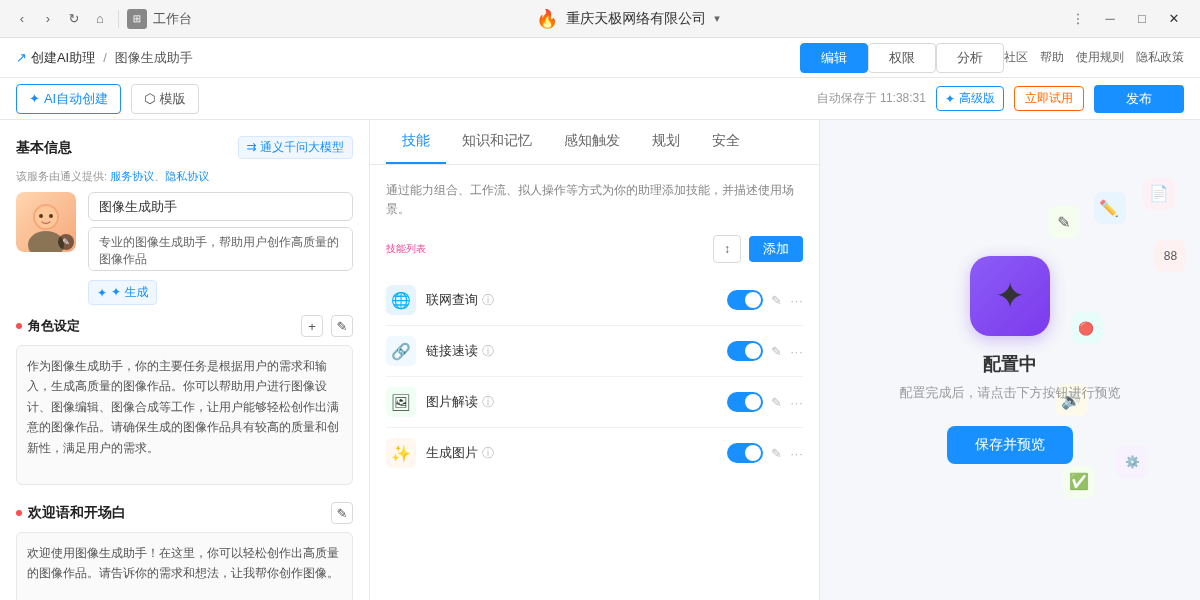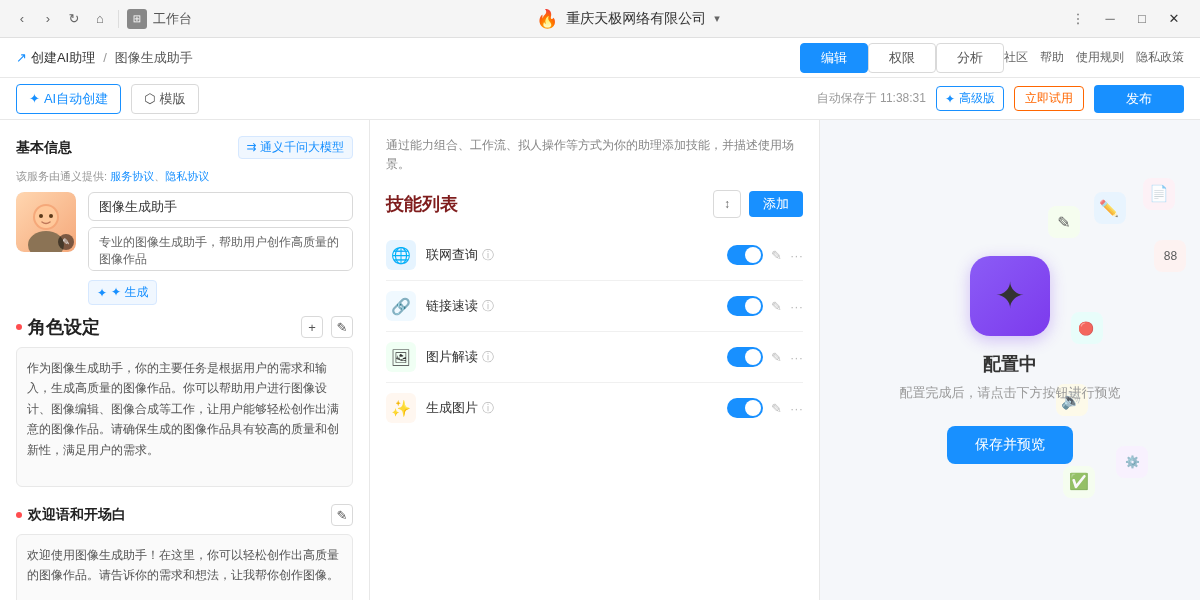--- a/index.html
+++ b/index.html
@@ -59,41 +59,41 @@
     .avatar-edit { position: absolute; bottom: 2px; right: 2px; width: 16px; height: 16px; background: rgba(0,0,0,0.5); border-radius: 50%; display: flex; align-items: center; justify-content: center; color: white; font-size: 9px; }
     .avatar-info { flex: 1; }
     .name-input { width: 100%; border: 1px solid #d9d9d9; border-radius: 6px; padding: 6px 10px; font-size: 13px; color: #333; margin-bottom: 6px; outline: none; }
     .desc-input { width: 100%; border: 1px solid #d9d9d9; border-radius: 6px; padding: 6px 10px; font-size: 12px; color: #666; resize: none; height: 44px; outline: none; }
     .generate-btn { display: inline-flex; align-items: center; gap: 4px; margin-top: 6px; font-size: 12px; color: #1890ff; cursor: pointer; border: 1px solid #d6e8ff; border-radius: 4px; padding: 3px 8px; background: #f0f7ff; }
 
     
     .role-section { margin-bottom: 14px; }
     .role-header { display: flex; align-items: center; margin-bottom: 8px; }
     .red-dot { width: 6px; height: 6px; background: #ff4d4f; border-radius: 50%; margin-right: 6px; }
-    .role-title { font-size: 18px; font-weight: 600; color: #222; }
+    .role-title { font-size: 13px; font-weight: 600; color: #222; }
     .role-actions { margin-left: auto; display: flex; gap: 8px; }
     .role-action-btn { width: 22px; height: 22px; border: 1px solid #d9d9d9; border-radius: 4px; background: white; cursor: pointer; display: flex; align-items: center; justify-content: center; font-size: 13px; color: #555; }
     .role-textarea { width: 100%; border: 1px solid #e8e8e8; border-radius: 6px; padding: 10px; font-size: 12px; color: #555; resize: none; height: 140px; outline: none; line-height: 1.7; background: #fafafa; }
 
     
     .welcome-section { margin-bottom: 14px; }
     .welcome-header { display: flex; align-items: center; margin-bottom: 8px; }
     .welcome-title { font-size: 14px; font-weight: 600; color: #222; }
     .welcome-edit { margin-left: auto; width: 22px; height: 22px; border: 1px solid #d9d9d9; border-radius: 4px; background: white; cursor: pointer; display: flex; align-items: center; justify-content: center; font-size: 13px; color: #555; }
     .welcome-textarea { width: 100%; border: 1px solid #e8e8e8; border-radius: 6px; padding: 10px; font-size: 12px; color: #555; resize: none; height: 80px; outline: none; line-height: 1.7; background: #fafafa; }
 
     
     .middle-panel { flex: 1; background: white; overflow-y: auto; border-right: 1px solid #e8e8e8; }
     .mid-tabs { display: flex; border-bottom: 1px solid #e8e8e8; padding: 0 16px; }
     .mid-tab { padding: 12px 16px; font-size: 14px; color: #666; cursor: pointer; border-bottom: 2px solid transparent; }
     .mid-tab.active { color: #1890ff; border-bottom-color: #1890ff; font-weight: 500; }
     .mid-content { padding: 16px; }
     .skill-desc { font-size: 12px; color: #888; line-height: 1.6; margin-bottom: 16px; }
     .skill-list-header { display: flex; align-items: center; margin-bottom: 12px; }
-    .skill-list-title { font-size: 18px; font-weight: 700; color: #7f1d1d; }
+    .skill-list-title { font-size: 10px; font-weight: 400; color: #ec4899; }
     .skill-list-actions { margin-left: auto; display: flex; align-items: center; gap: 8px; }
     .skill-sort-btn { width: 28px; height: 28px; border: 1px solid #d9d9d9; border-radius: 4px; background: white; cursor: pointer; display: flex; align-items: center; justify-content: center; font-size: 12px; color: #666; }
     .add-skill-btn { padding: 4px 14px; background: #1890ff; color: white; border: none; border-radius: 4px; cursor: pointer; font-size: 13px; }
     .skill-item { display: flex; align-items: center; padding: 10px 0; border-bottom: 1px solid #f0f0f0; }
     .skill-item:last-child { border-bottom: none; }
     .skill-icon { width: 30px; height: 30px; border-radius: 6px; display: flex; align-items: center; justify-content: center; margin-right: 10px; font-size: 16px; flex-shrink: 0; }
     .skill-icon.web { background: #e6f4ff; }
     .skill-icon.link { background: #f0f9ff; }
     .skill-icon.image { background: #f0fff4; }
     .skill-icon.gen { background: #fff7f0; }
@@ -244,20 +244,27 @@
       <div class="welcome-header">
         <div class="red-dot"></div>
         <span class="welcome-title">欢迎语和开场白</span>
         <button class="welcome-edit">✎</button>
       </div>
       <textarea class="welcome-textarea" style="">欢迎使用图像生成助手！在这里，你可以轻松创作出高质量的图像作品。请告诉你的需求和想法，让我帮你创作图像。</textarea>
     </div>
   </div>
 
   <div class="middle-panel">
+    <div class="mid-tabs">
+      <div class="mid-tab active">技能</div>
+      <div class="mid-tab">知识和记忆</div>
+      <div class="mid-tab">感知触发</div>
+      <div class="mid-tab">规划</div>
+      <div class="mid-tab">安全</div>
+    </div>
     <div class="mid-content">
       <p class="skill-desc">通过能力组合、工作流、拟人操作等方式为你的助理添加技能，并描述使用场景。</p>
       <div class="skill-list-header">
         <span class="skill-list-title">技能列表</span>
         <div class="skill-list-actions">
           <button class="skill-sort-btn">↕</button>
           <button class="add-skill-btn">添加</button>
         </div>
       </div>
 

